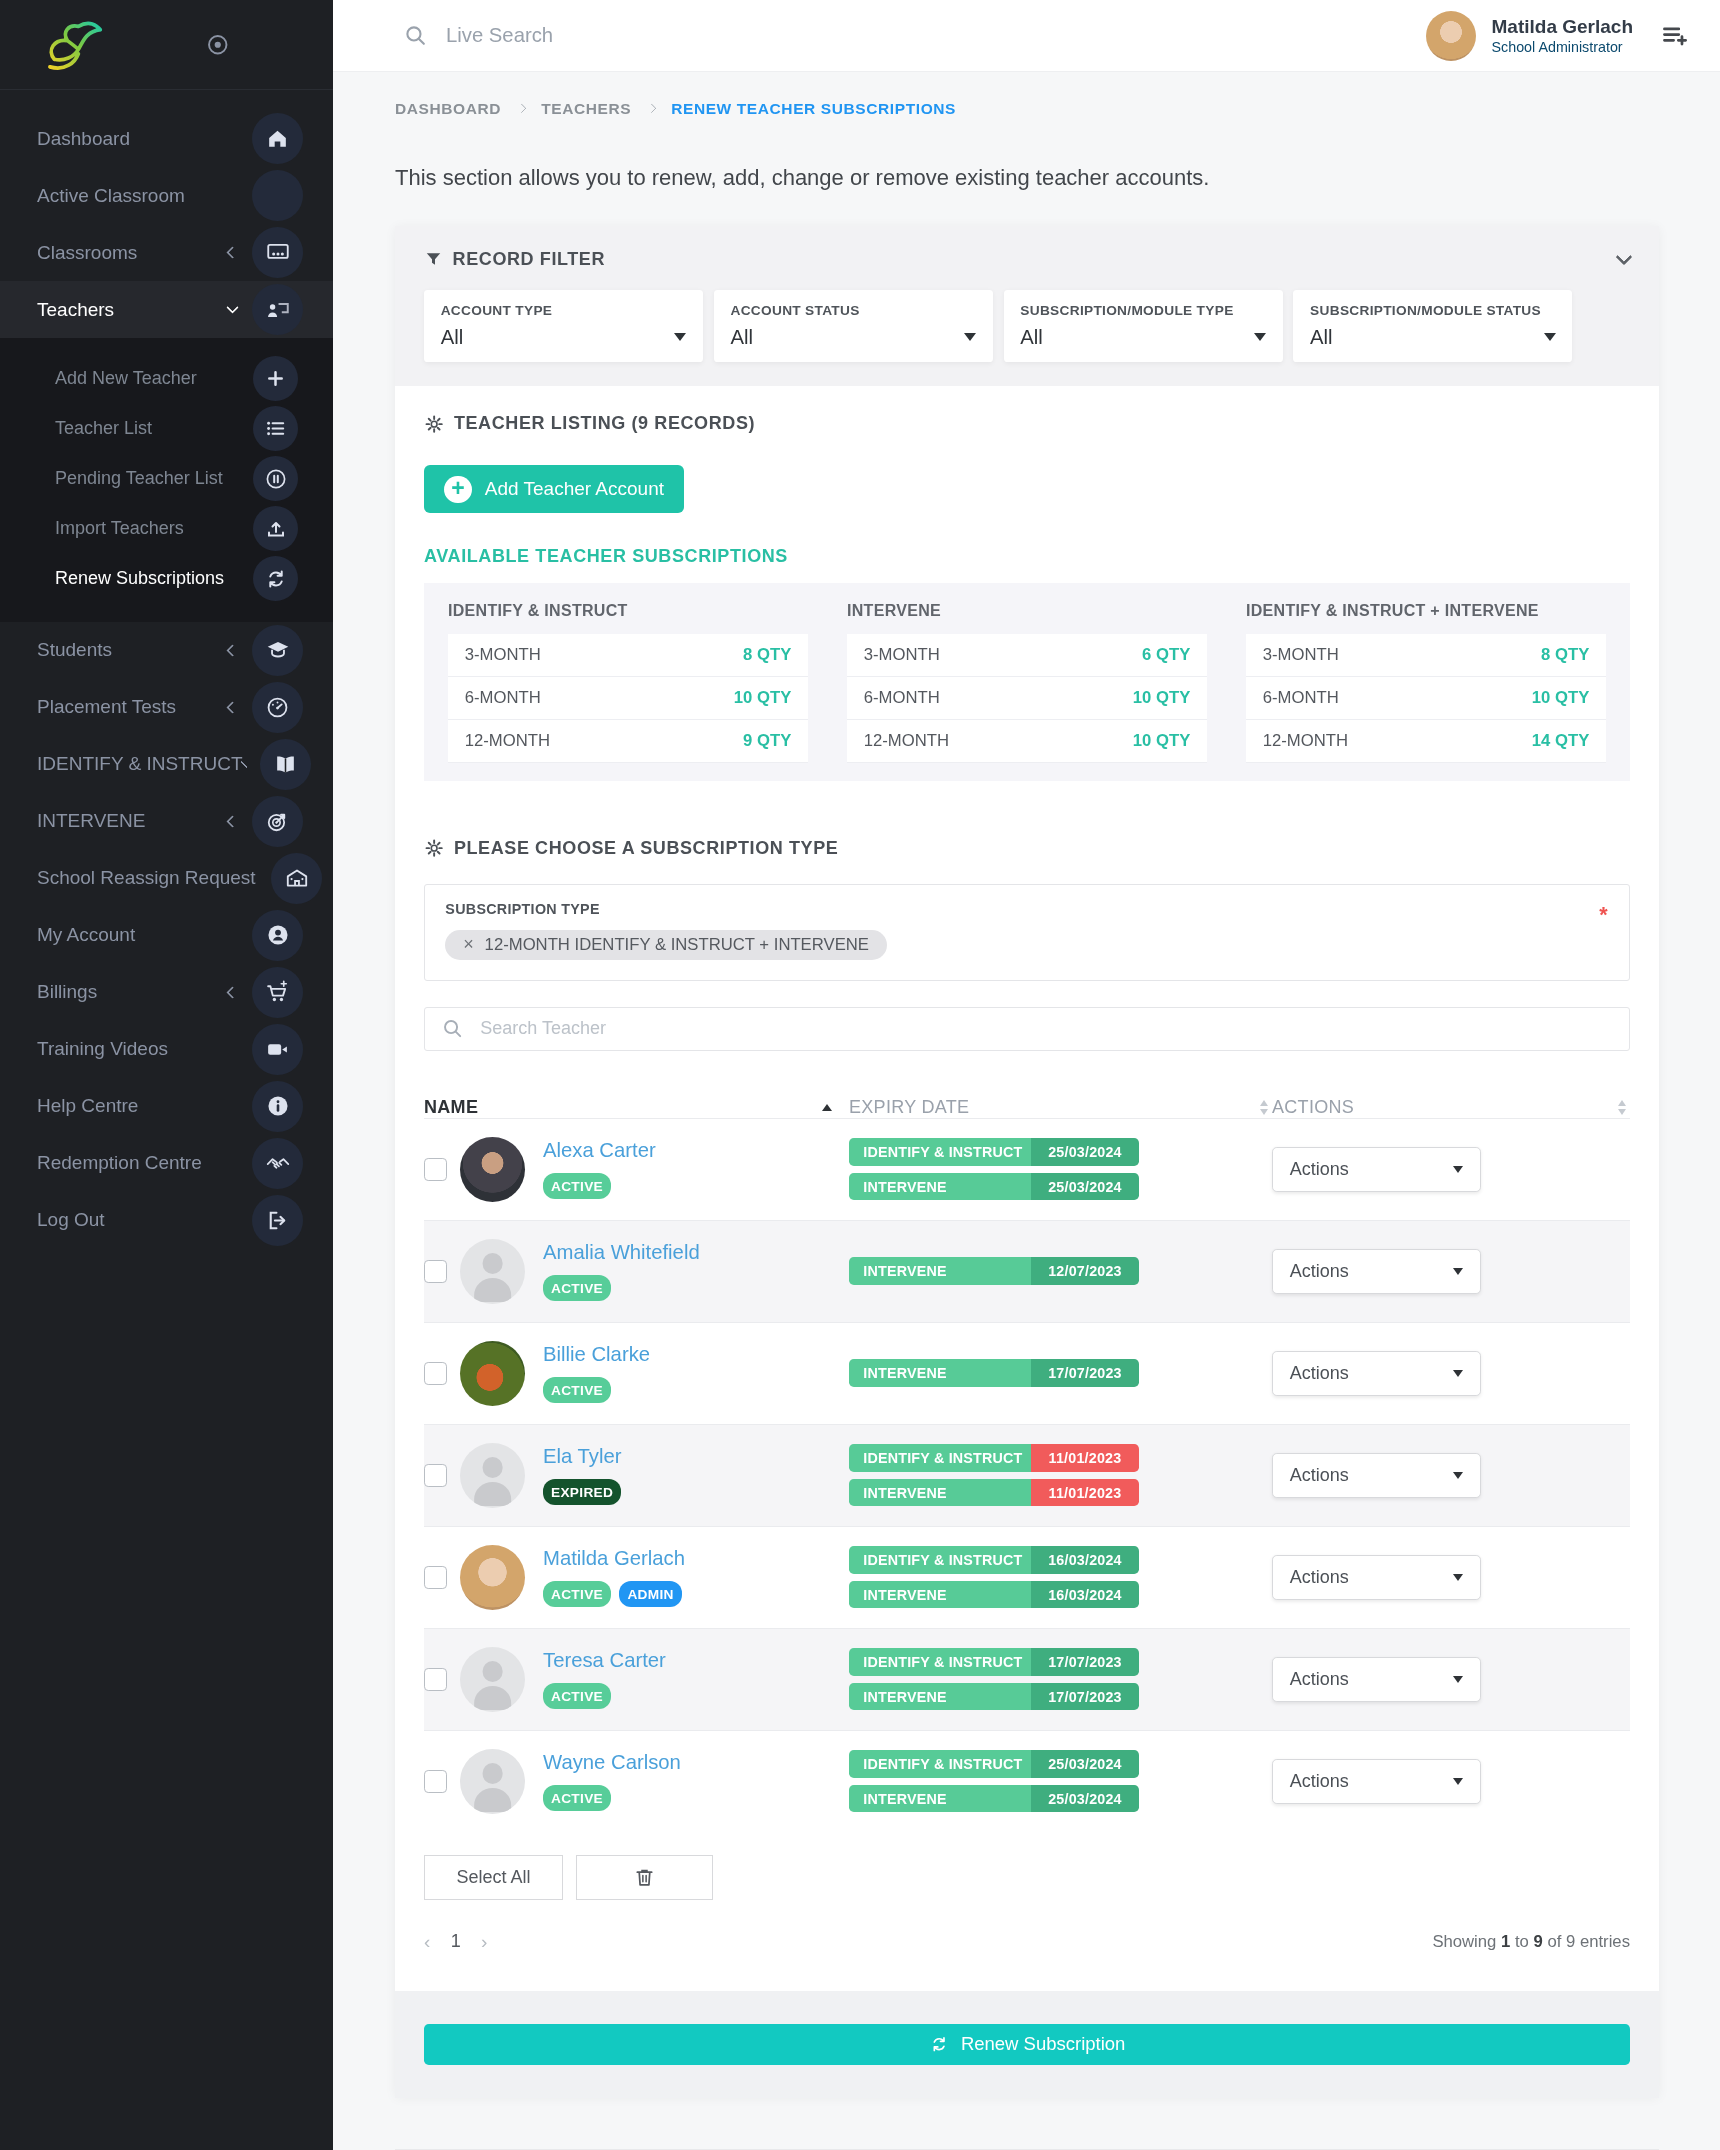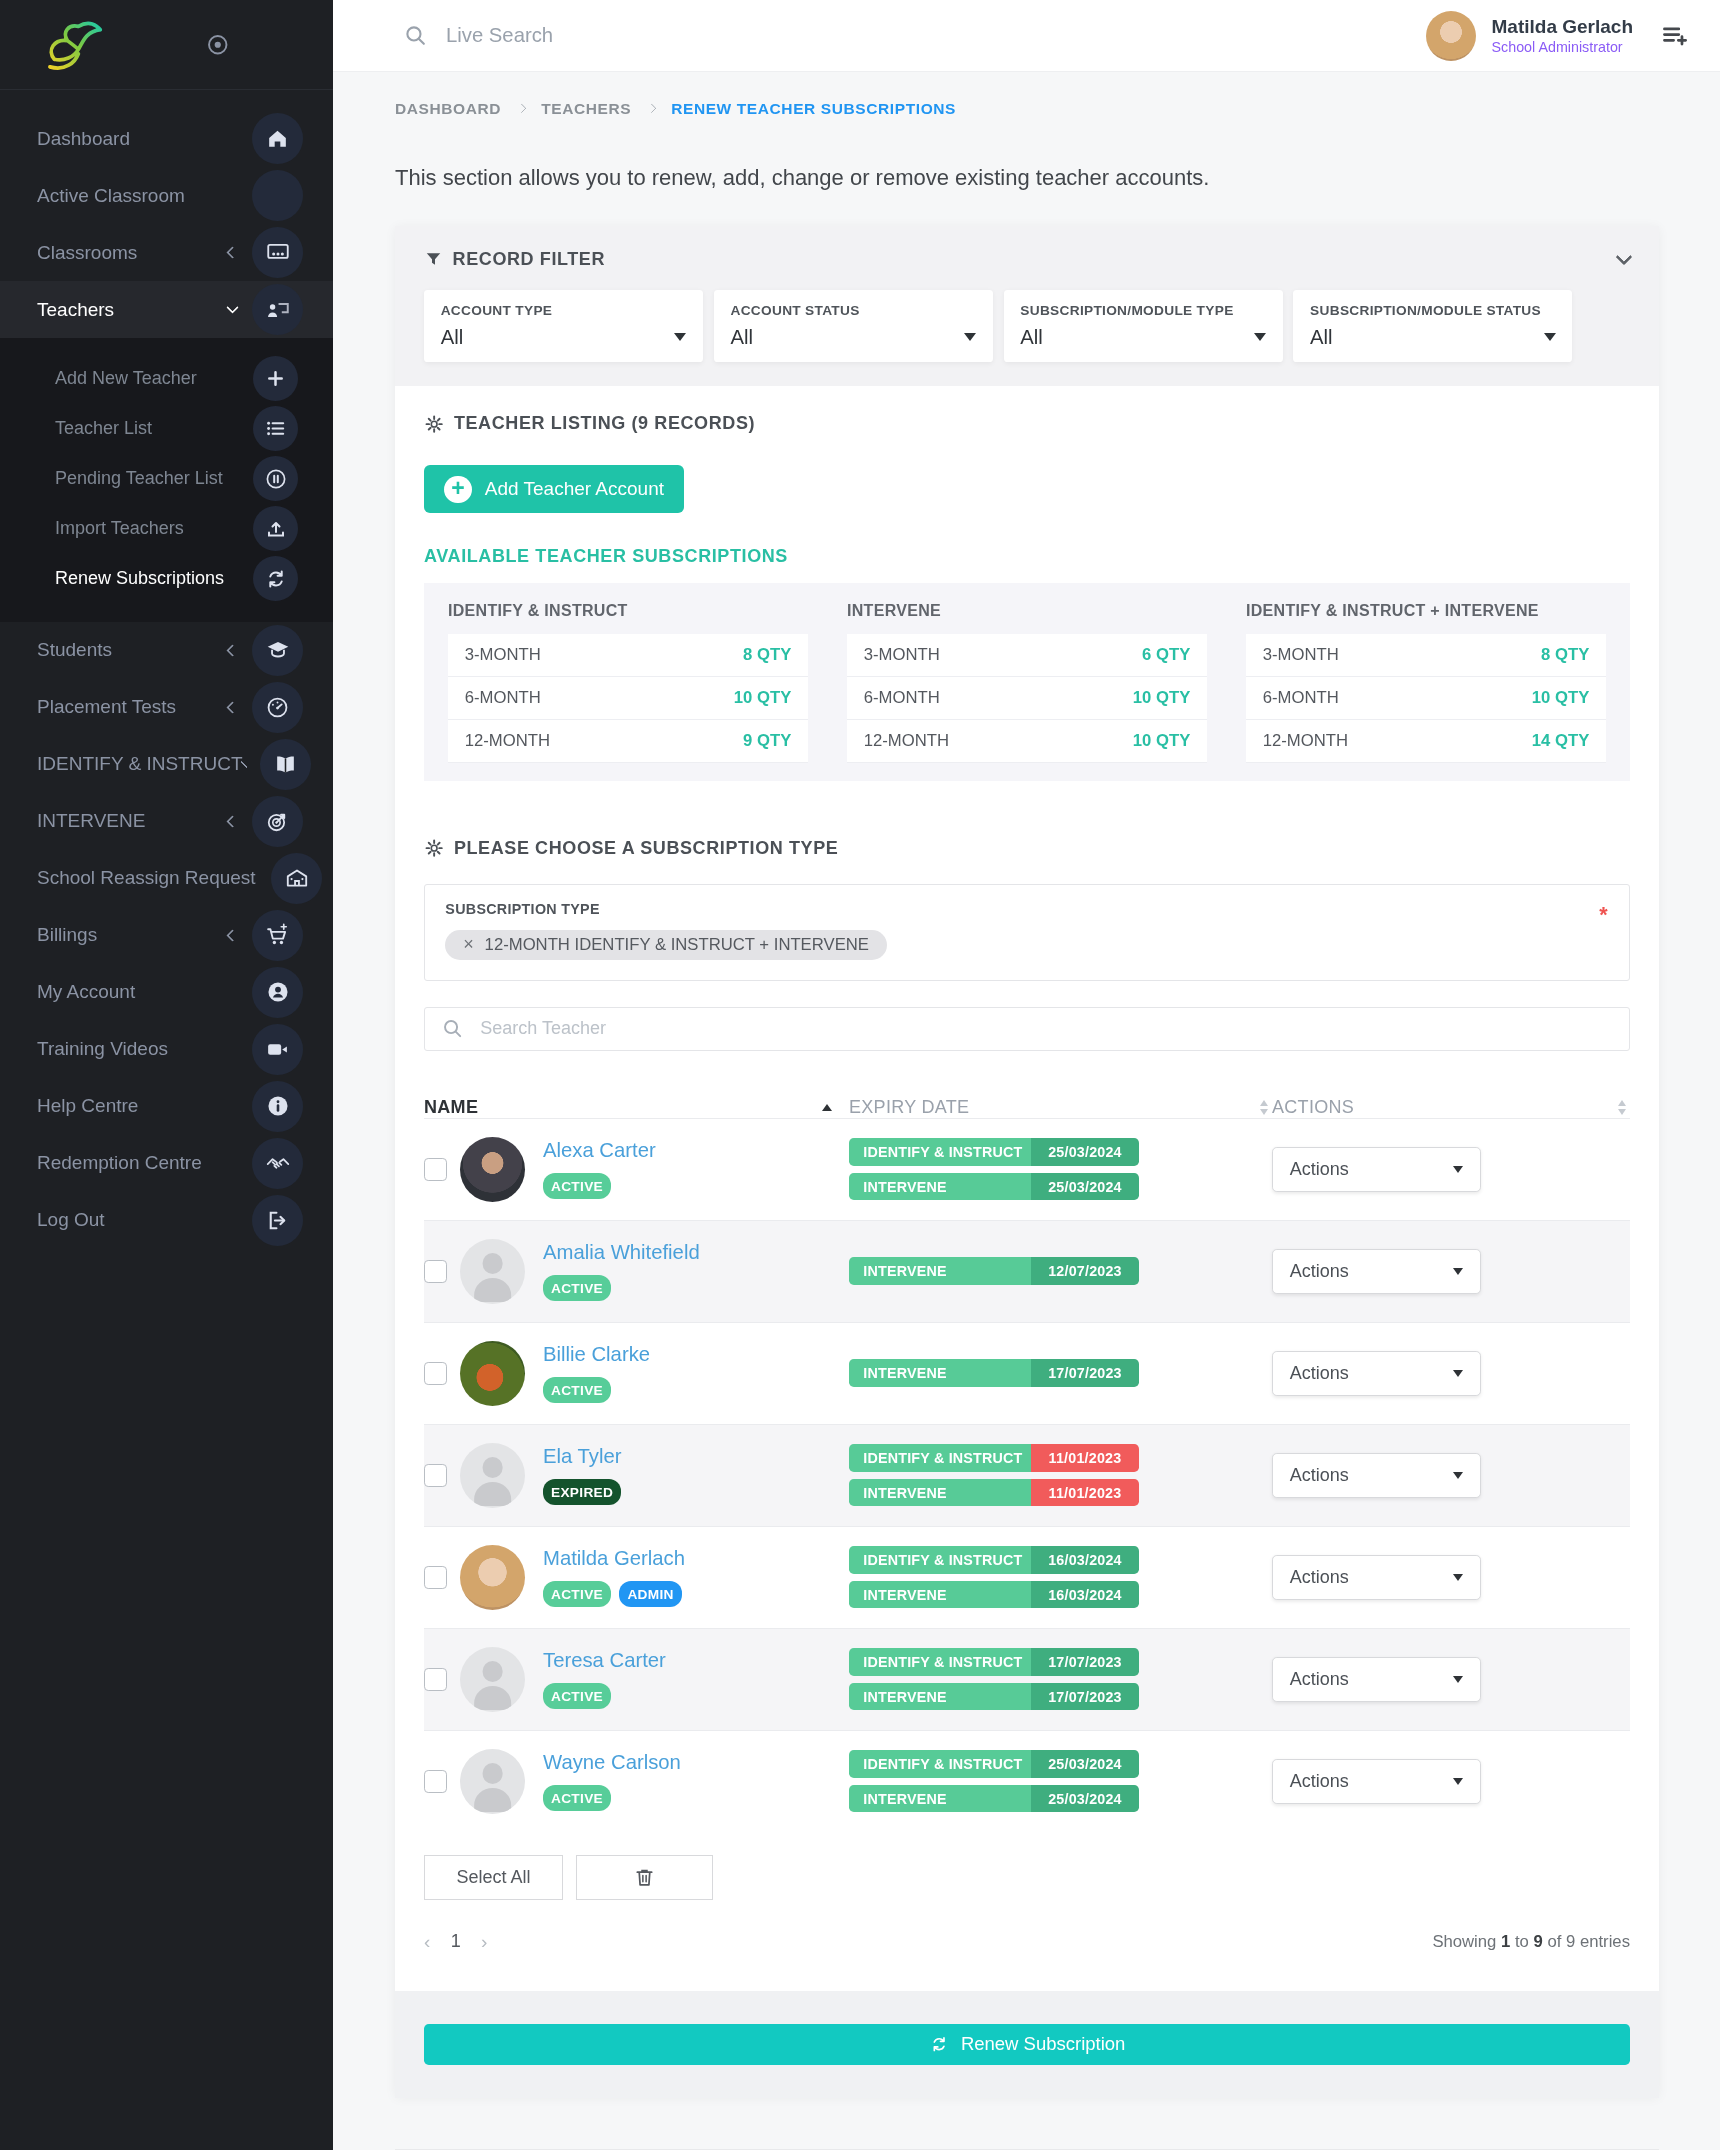--- a/index.html
+++ b/index.html
@@ -28,21 +28,21 @@
   .icirc.sm{width:45px;height:45px}
 
   
   .main{flex:1;display:flex;flex-direction:column;min-width:0;background:#f6f7f8}
   .topbar{height:72px;background:#fff;border-bottom:1.2px solid #eeeff1;display:flex;align-items:center;padding:0 33px 0 70px;flex:none}
   .search-input{border:none;outline:none;font-size:20.3px;color:#3c4043;margin-left:18px;flex:1;background:transparent;font-family:inherit}
   .search-input::placeholder{color:#9aa2ac}
   .tb-ic{color:#9aa2ac}
   .user{display:flex;align-items:center;gap:15.5px}
   .uname{font-size:19px;font-weight:bold;color:#333c48;text-align:left}
-  .urole{font-size:14.3px;color:#8b5cf6;margin-top:1px}
+  .urole{font-size:14.3px;color:#0c4a6e;margin-top:1px}
   .addlist{color:#45484d;margin-left:27.5px}
 
   .content{flex:1;padding:27.5px 62px 0;display:flex;flex-direction:column}
   .crumbs{display:flex;align-items:center;gap:16.7px;font-size:15.5px;font-weight:bold;letter-spacing:0.6px;color:#8a9096}
   .crumbs .sep{color:#a6acb3;width:6.6px;height:6.6px;border-width:1.8px}
   .crumbs .current{color:#2095f2}
   .desc{margin-top:47px;font-size:22px;color:#42464b}
 
   .card{margin-top:35px;background:#fff;box-shadow:0 1.2px 10.8px rgba(0,0,0,.05)}
   .sec-title{display:flex;align-items:center;gap:9.6px;font-size:18px;font-weight:bold;color:#4b5056;letter-spacing:0.6px}
@@ -391,33 +391,33 @@
       </div>
       <div class="nav-item">
         <span class="lbl">School Reassign Request</span>
         <span class="icirc">
             <svg class="ic" width="26" height="26" viewBox="0 0 44 44">
               <use href="#i-school"></use>
             </svg>
           </span>
       </div>
       <div class="nav-item">
+        <span class="lbl">My Account</span>
+        <span class="icirc">
+            <svg class="ic" width="26" height="26" viewBox="0 0 44 44">
+              <use href="#i-person"></use>
+            </svg>
+          </span>
+      </div>
+      <div class="nav-item">
         <span class="lbl">Billings</span>
         <i class="chv left"></i>
         <span class="icirc">
             <svg class="ic" width="25" height="25" viewBox="0 0 42 42">
               <use href="#i-cart"></use>
-            </svg>
-          </span>
-      </div>
-      <div class="nav-item">
-        <span class="lbl">My Account</span>
-        <span class="icirc">
-            <svg class="ic" width="26" height="26" viewBox="0 0 44 44">
-              <use href="#i-person"></use>
             </svg>
           </span>
       </div>
       <div class="nav-item">
         <span class="lbl">Training Videos</span>
         <span class="icirc">
             <svg class="ic" width="25" height="25" viewBox="0 0 42 42">
               <use href="#i-video"></use>
             </svg>
           </span>

